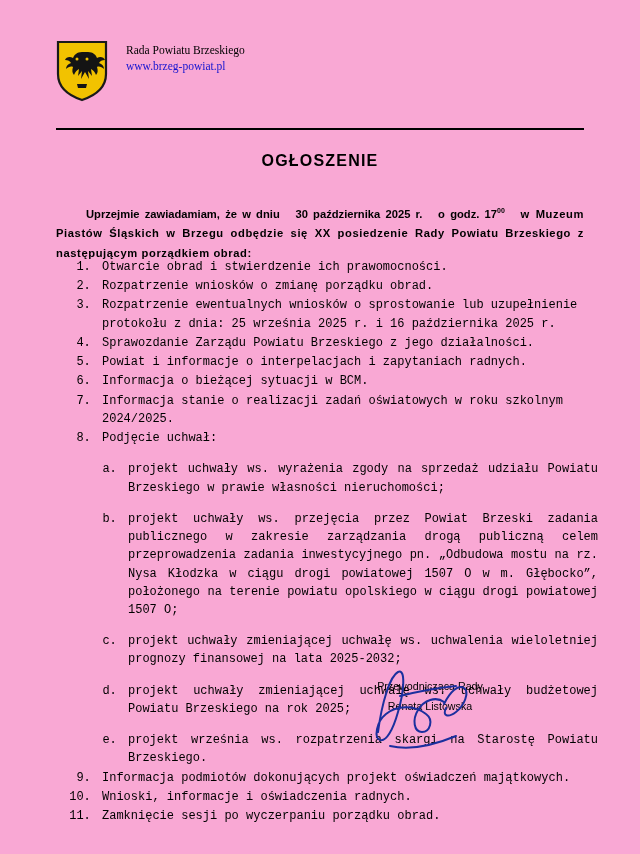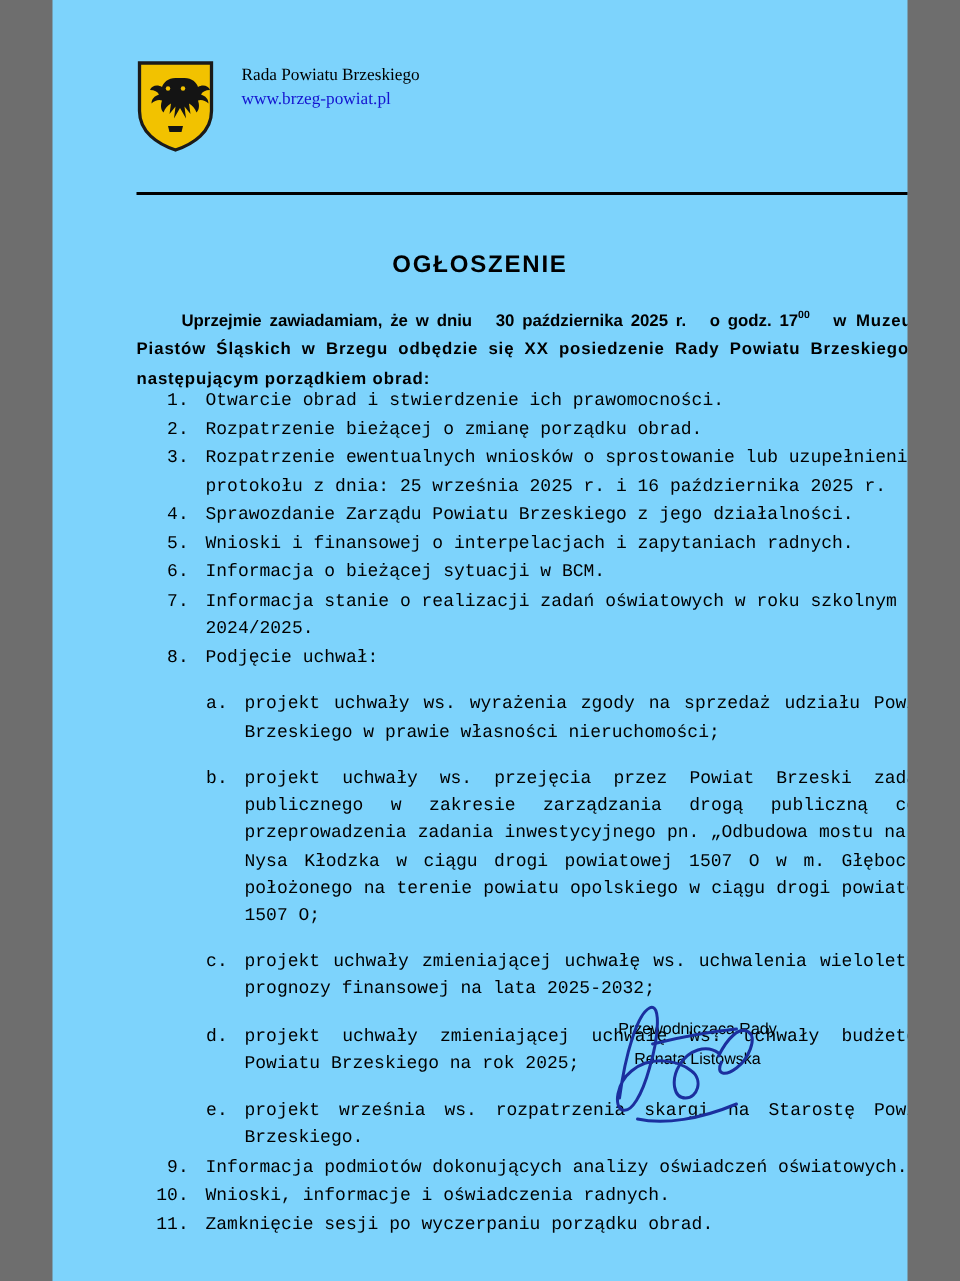--- a/index.html
+++ b/index.html
@@ -2,23 +2,23 @@
 <html lang="pl"><head>
 <meta charset="utf-8">
 <style>
   html, body {
     margin: 0;
     padding: 0;
     background: #6e6e6e;
   }
   .page {
     position: relative;
-    width: 570px;
+    width: 640px;
     height: 854px;
-    background: #7dd3fc;
+    background: #f9a8d4;
     margin: 0 auto;
     overflow: hidden;
     font-family: "Liberation Serif", serif;
     color: #000000;
   }
 
   
   .letterhead {
     position: absolute;
     left: 56px;
@@ -52,21 +52,21 @@
     top: 128px;
     width: 528px;
     height: 2px;
     background: #000;
   }
 
   
   .doc-title {
     position: absolute;
     left: 0;
-    top: 168px;
+    top: 152px;
     width: 100%;
     text-align: center;
     font-family: "Liberation Sans", sans-serif;
     font-weight: bold;
     font-size: 16px;
     letter-spacing: 1.2px;
   }
 
   
   .intro {
@@ -166,37 +166,37 @@
     <span>&nbsp; </span>
     <span>30 października 2025 r.</span>
     <span>&nbsp; </span>
     <span>o godz. 17</span><span class="sup">00</span>
     <span>&nbsp; </span>
     <span class="sp">w Muzeum Piastów  Śląskich w Brzegu  odbędzie  się XX posiedzenie Rady Powiatu Brzeskiego z następującym  porządkiem obrad:</span>
   </div>
 
   <ol class="main-list">
     <li><span>Otwarcie obrad i stwierdzenie ich prawomocności.</span></li>
-    <li><span>Rozpatrzenie bieżącej o zmianę porządku obrad.</span></li>
+    <li><span>Rozpatrzenie wniosków o zmianę porządku obrad.</span></li>
     <li><span>Rozpatrzenie ewentualnych wniosków o sprostowanie lub uzupełnienie protokołu z dnia: 25 września 2025 r. i 16 października 2025 r.</span></li>
     <li><span>Sprawozdanie Zarządu Powiatu Brzeskiego z jego działalności.</span></li>
-    <li><span>Wnioski i finansowej o interpelacjach i zapytaniach radnych.</span></li>
+    <li><span>Powiat i informacje o interpelacjach i zapytaniach radnych.</span></li>
     <li><span>Informacja o bieżącej sytuacji w BCM.</span></li>
     <li><span>Informacja stanie o realizacji zadań oświatowych w roku szkolnym 2024/2025.</span></li>
     <li>
       <span>Podjęcie uchwał:</span>
       <ol class="sub-list">
         <li><span>projekt uchwały ws. wyrażenia zgody na sprzedaż udziału Powiatu Brzeskiego w prawie własności nieruchomości;</span></li>
         <li><span>projekt uchwały ws. przejęcia przez Powiat Brzeski zadania publicznego w zakresie zarządzania drogą publiczną celem przeprowadzenia zadania inwestycyjnego pn. „Odbudowa mostu na rz. Nysa Kłodzka w ciągu drogi powiatowej 1507 O w m. Głębocko”, położonego na terenie powiatu opolskiego w ciągu drogi powiatowej 1507 O;</span></li>
         <li><span>projekt uchwały zmieniającej uchwałę ws. uchwalenia wieloletniej prognozy finansowej na lata 2025-2032;</span></li>
         <li><span>projekt uchwały zmieniającej uchwałę ws. uchwały budżetowej Powiatu Brzeskiego na rok 2025;</span></li>
         <li><span>projekt września ws. rozpatrzenia skargi na Starostę Powiatu Brzeskiego.</span></li>
       </ol>
     </li>
-    <li><span>Informacja podmiotów dokonujących analizy oświadczeń oświatowych.</span></li>
+    <li><span>Informacja podmiotów dokonujących projekt oświadczeń majątkowych.</span></li>
     <li><span>Wnioski, informacje i oświadczenia radnych.</span></li>
     <li><span>Zamknięcie sesji po wyczerpaniu porządku obrad.</span></li>
   </ol>
 
   <div class="signature">
     <div>Przewodnicząca Rady</div>
     <div>Renata Listowska</div>
   </div>
 
   <svg class="sig-scribble" viewBox="0 0 140 90" xmlns="http://www.w3.org/2000/svg">

